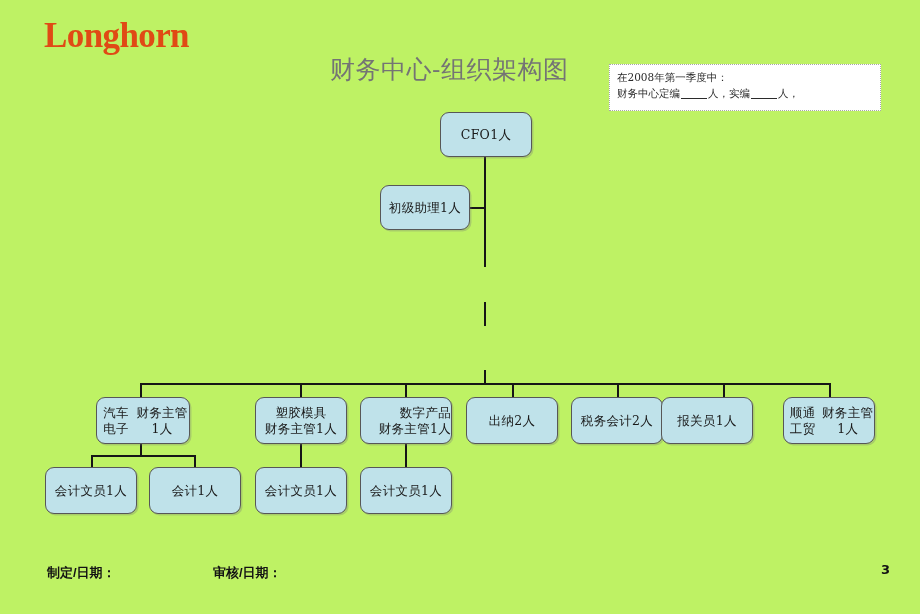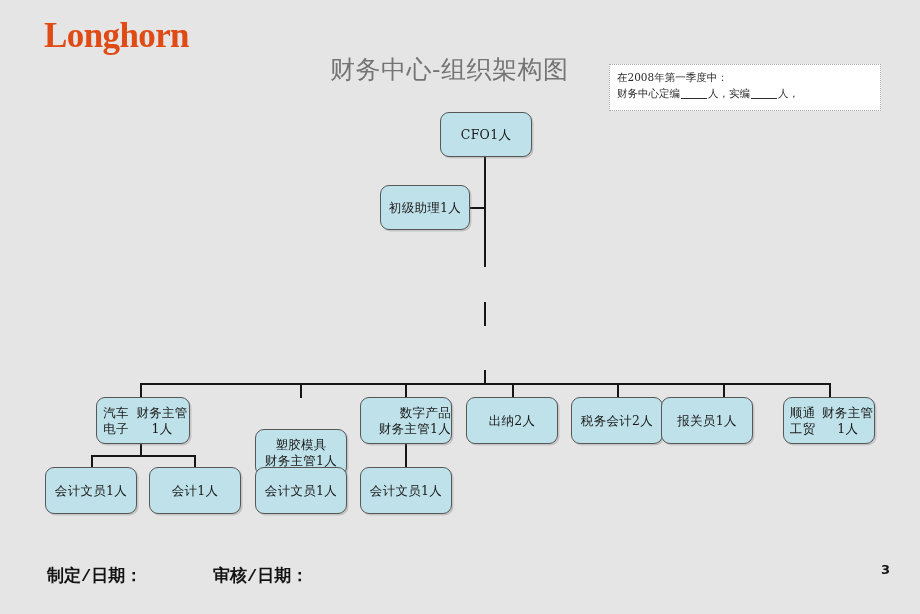--- a/index.html
+++ b/index.html
@@ -7,21 +7,21 @@
     padding: 0;
     background: #ffffff;
   }
   body {
     font-family: "Liberation Serif", "DejaVu Serif", serif;
   }
   #page {
     position: relative;
     width: 920px;
     height: 614px;
-    background: #e5e5e5;
+    background: #bef264;
     overflow: hidden;
   }
 
   
   #logo {
     position: absolute;
     left: 44px;
     top: 18px;
     font-family: "Liberation Serif", "DejaVu Serif", serif;
     font-weight: bold;
@@ -93,23 +93,23 @@
     position: absolute;
     background: #161616;
     z-index: 1;
   }
   .line.v { width: 2.4px; }
   .line.h { height: 2.4px; }
 
   
   .footer-label {
     position: absolute;
-    font-family: Liberation Mono, monospace;
+    font-family: Liberation Sans, sans-serif;
     font-weight: bold;
-    font-size: 17px;
+    font-size: 13px;
     color: #131313;
     white-space: nowrap;
   }
   #footer-prepared { left: 47px;  top: 564px; }
   #footer-reviewed { left: 213px; top: 564px; }
   #page-number {
     position: absolute;
     left: 881px;
     top: 562px;
     font-family: "DejaVu Sans", "Liberation Sans", sans-serif;
@@ -166,21 +166,21 @@
     <span>初级助理1人</span>
   </div>
 
 
 
   <div class="node" style="left:96px; top:397px; width:94px; height:47px; flex-direction:row;">
     <span>汽车电子</span>
     <span>财务主管1人</span>
   </div>
 
-  <div class="node" style="left:255px; top:397px; width:92px; height:47px; flex-direction:column;margin-top:32px;">
+  <div class="node" style="left:255px; top:397px; width:92px; height:47px; flex-direction:column;">
     <span>塑胶模具</span>
     <span>财务主管1人</span>
   </div>
 
   <div class="node" style="left:360px; top:397px; width:92px; height:47px; flex-direction:column;align-items:flex-end;">
     <span>数字产品</span>
     <span>财务主管1人</span>
   </div>
 
   <div class="node" style="left:466px; top:397px; width:92px; height:47px;">

